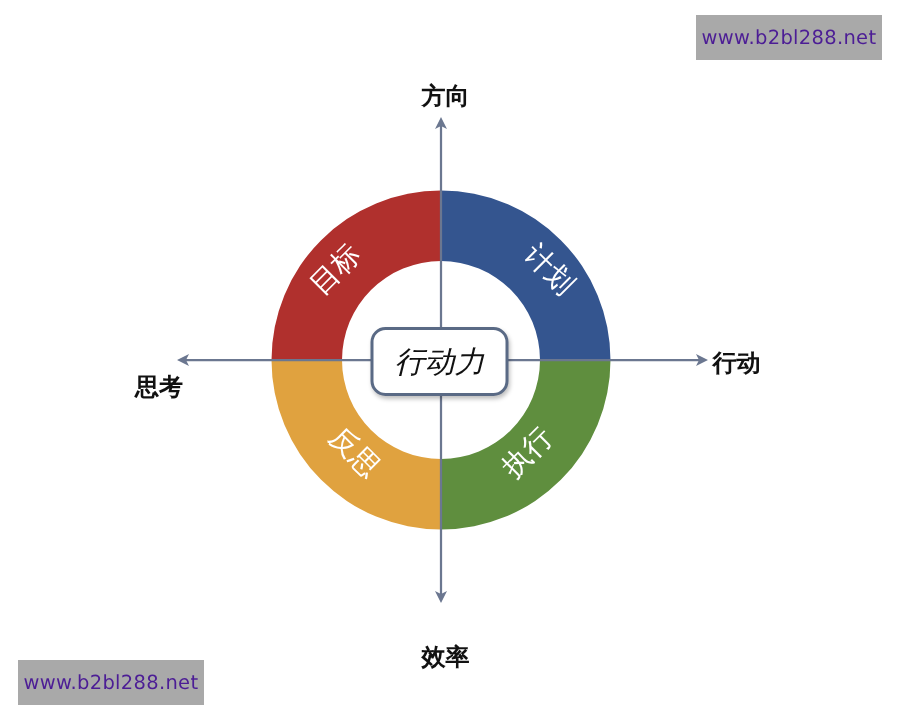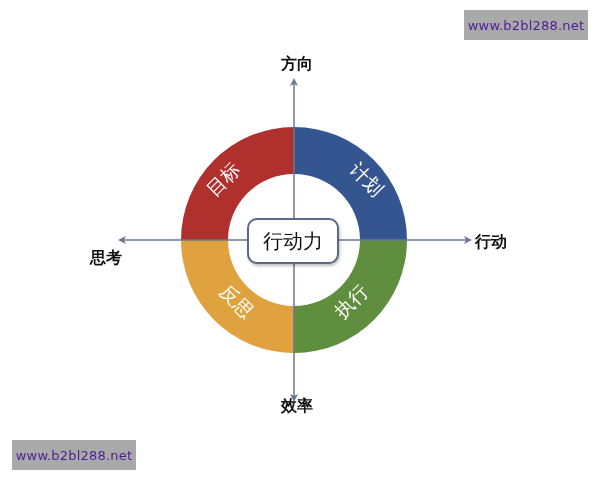--- a/index.html
+++ b/index.html
@@ -4,29 +4,29 @@
 <style>
   html, body { margin:0; padding:0; }
   body { width:600px; height:480px; background:#ffffff; position:relative; overflow:hidden;
          font-family: "DejaVu Sans", "Liberation Sans", sans-serif; }
   .wm { position:absolute; background:#a9a9a9; color:#4c1d95; font-size:13px;
         display:flex; align-items:center; justify-content:center; letter-spacing:0.2px; }
   #wm-top { left:464px; top:10px; width:124px; height:30px; }
   #wm-bottom { left:12px; top:440px; width:124px; height:30px; }
   .axis-label { position:absolute; font-size:16px; font-weight:bold; color:#111; white-space:nowrap; }
   #lbl-top { left:281px; top:54px; }
-  #lbl-bottom { left:281px; top:396px; }
+  #lbl-bottom { left:281px; top:428px; }
   #lbl-left { left:90px; top:248px; }
   #lbl-right { left:475px; top:232px; }
   svg#diagram { position:absolute; left:0; top:0; }
   .center-box { position:absolute; left:247px; top:218px; width:92px; height:46px;
                 border:2px solid #5a6a85; border-radius:10px; background:#ffffff;
                 box-shadow: 1px 2px 3px rgba(0,0,0,0.25);
                 display:flex; align-items:center; justify-content:center;
-                font-size:20px; color:#111; box-sizing:border-box; }
+                font-size:20px; color:#111; box-sizing:border-box;font-style:italic; }
 </style>
 </head>
 <body>
 
 <div class="wm" id="wm-top">www.b2bl288.net</div>
 <div class="wm" id="wm-bottom">www.b2bl288.net</div>
 
 <svg id="diagram" width="600" height="480" viewBox="0 0 600 480">
   <defs>
     <marker id="arrow" markerWidth="8" markerHeight="8" refX="4" refY="4" orient="auto" markerUnits="userSpaceOnUse">

